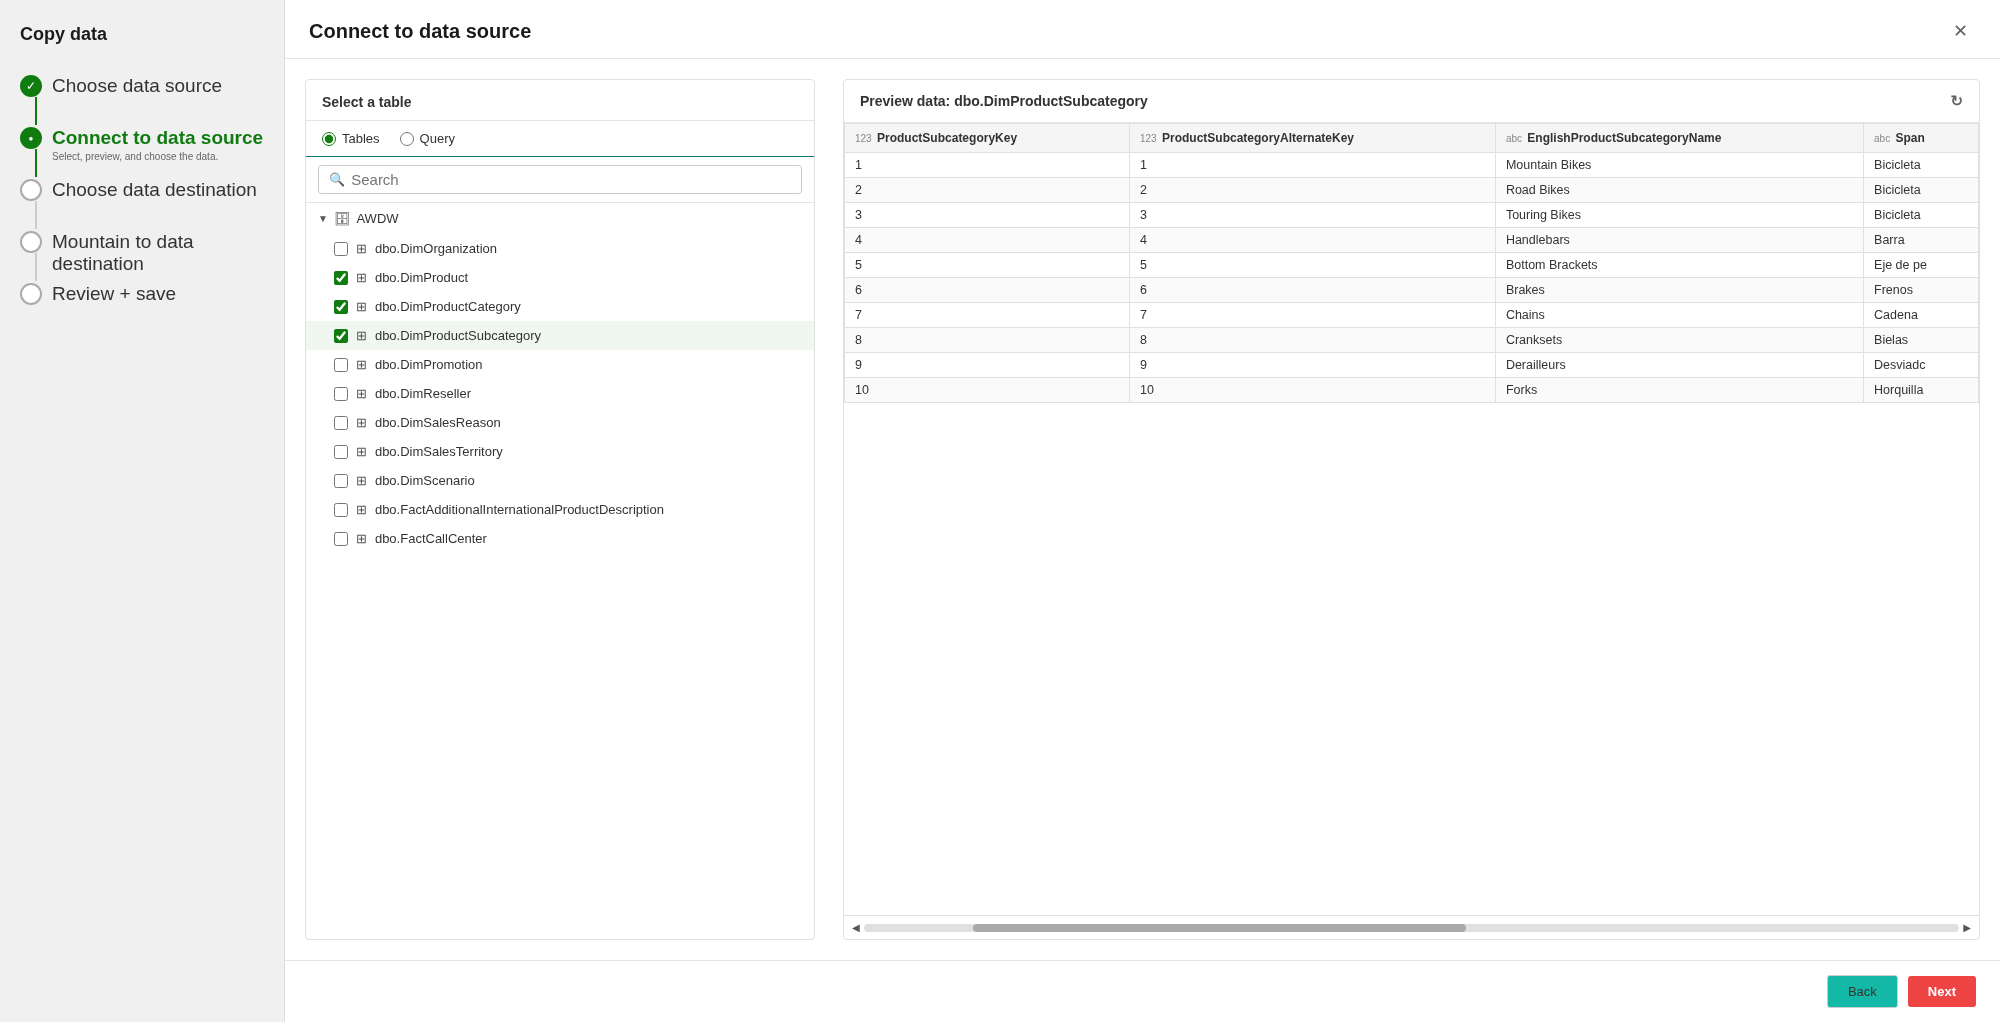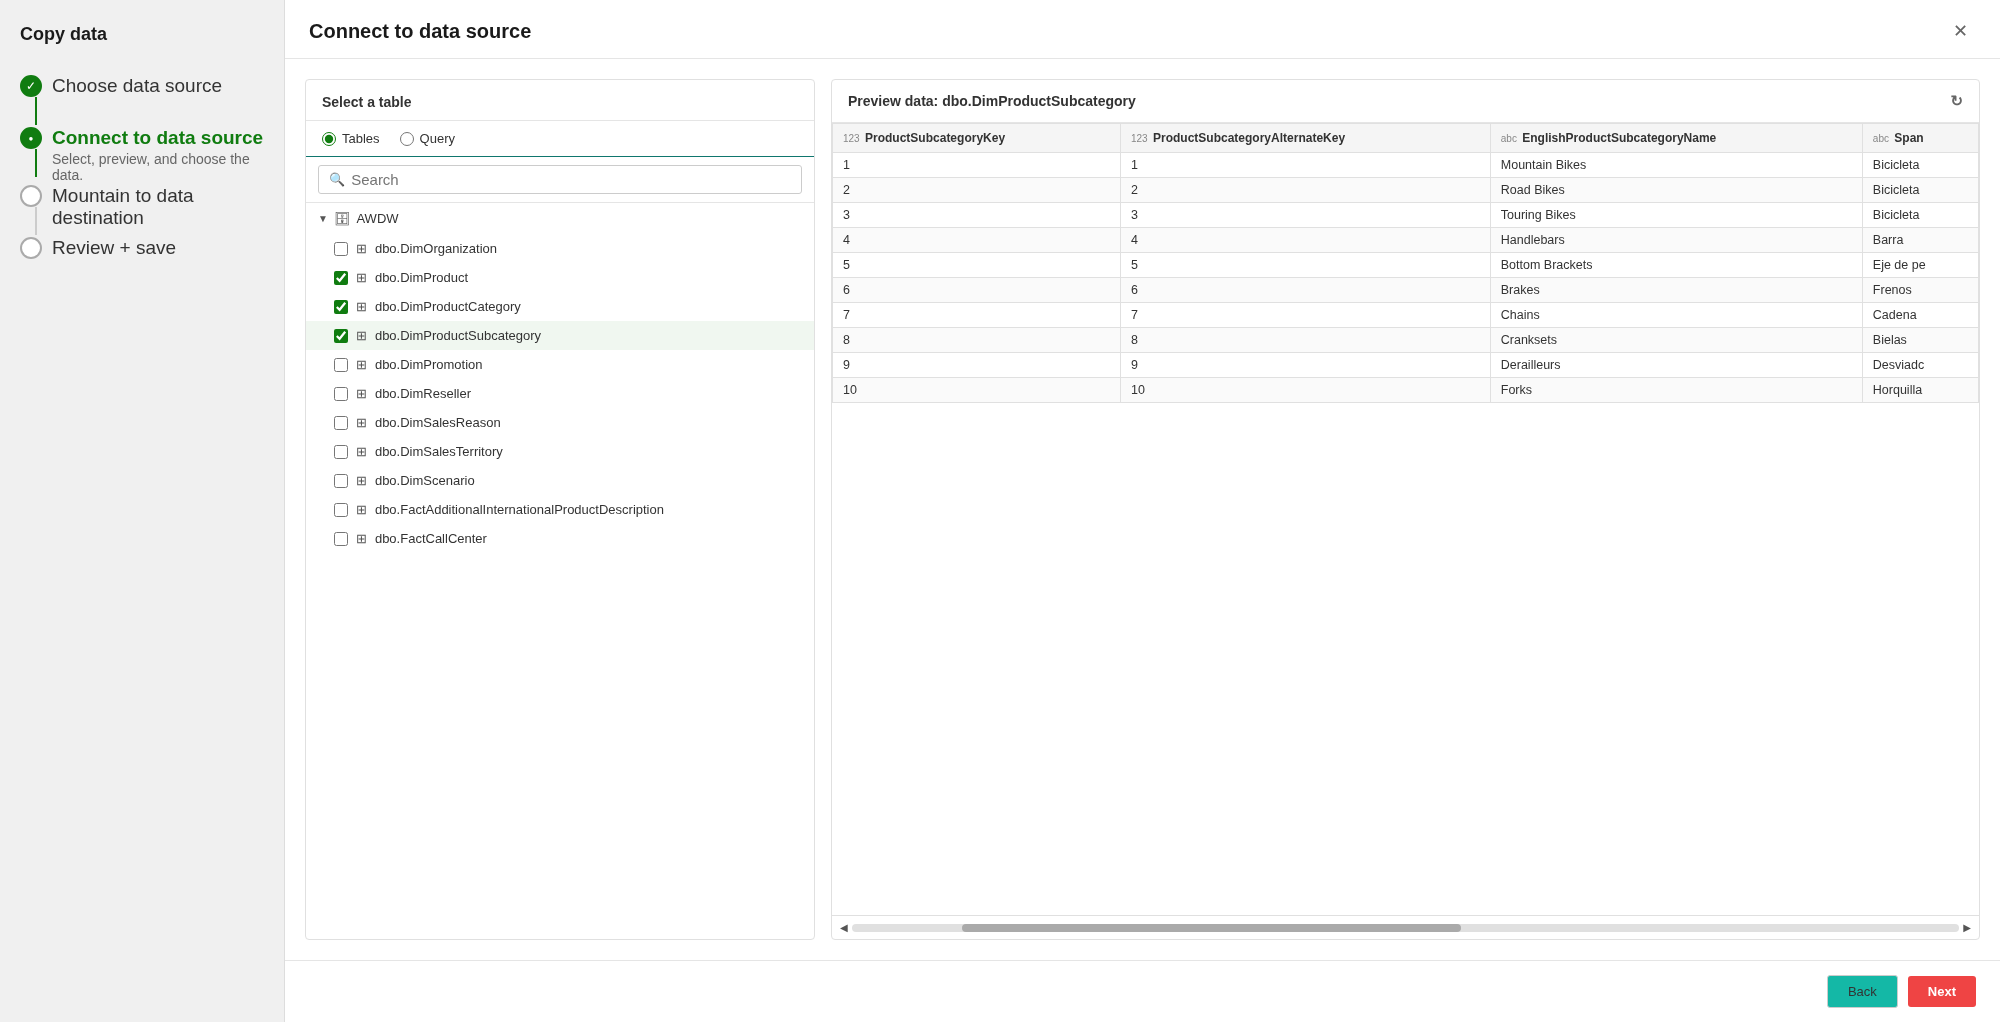--- a/index.html
+++ b/index.html
@@ -50,21 +50,21 @@
       color: white;
       font-size: 11px;
       font-weight: bold;
     }
     .step-icon.inactive {
       background: white;
       border-color: #aaa;
     }
     .step-label { font-size: 19px; color: #333; font-weight: 400; }
     .step-label.active { font-weight: 600; color: #107c10; }
-    .step-sublabel { font-size: 14px; color: #666; margin-top: 2px; }
+    .step-sublabel { font-size: 10px; color: #666; margin-top: 2px; }
 
     
     .main-content {
       flex: 1;
       display: flex;
       flex-direction: column;
       background: white;
       overflow: hidden;
     }
 
@@ -87,21 +87,21 @@
       cursor: pointer;
       font-size: 18px;
       color: #666;
       padding: 4px 8px;
     }
 
     
     .content-area {
       flex: 1;
       display: flex;
-      gap: 0;
+      gap: 12px;
       overflow: hidden;
       padding: 20px;
     }
 
     
     .left-panel {
       width: 510px;
       flex-shrink: 0;
       border: 1px solid #e0e0e0;
       border-radius: 4px;
@@ -315,20 +315,29 @@
       <div style="display:flex;flex-direction:column;align-items:center;">
         <div class="step-icon active" style="font-size:8px;">●</div>
         <div class="step-connector"></div>
       </div>
       <div style="padding-top:2px;">
         <div class="step-label active">Connect to data source</div>
         <div class="step-sublabel">Select, preview, and choose the data.</div>
       </div>
     </div>
 
+    <div class="step-item">
+      <div style="display:flex;flex-direction:column;align-items:center;">
+        <div class="step-icon inactive"></div>
+        <div class="step-connector" style="background:#ccc;"></div>
+      </div>
+      <div style="padding-top:2px;">
+        <div class="step-label">Choose data destination</div>
+      </div>
+    </div>
 
     <div class="step-item">
       <div style="display:flex;flex-direction:column;align-items:center;">
         <div class="step-icon inactive"></div>
         <div class="step-connector" style="background:#ccc;"></div>
       </div>
       <div style="padding-top:2px;">
         <div class="step-label">Mountain to data destination</div>
       </div>
     </div>

